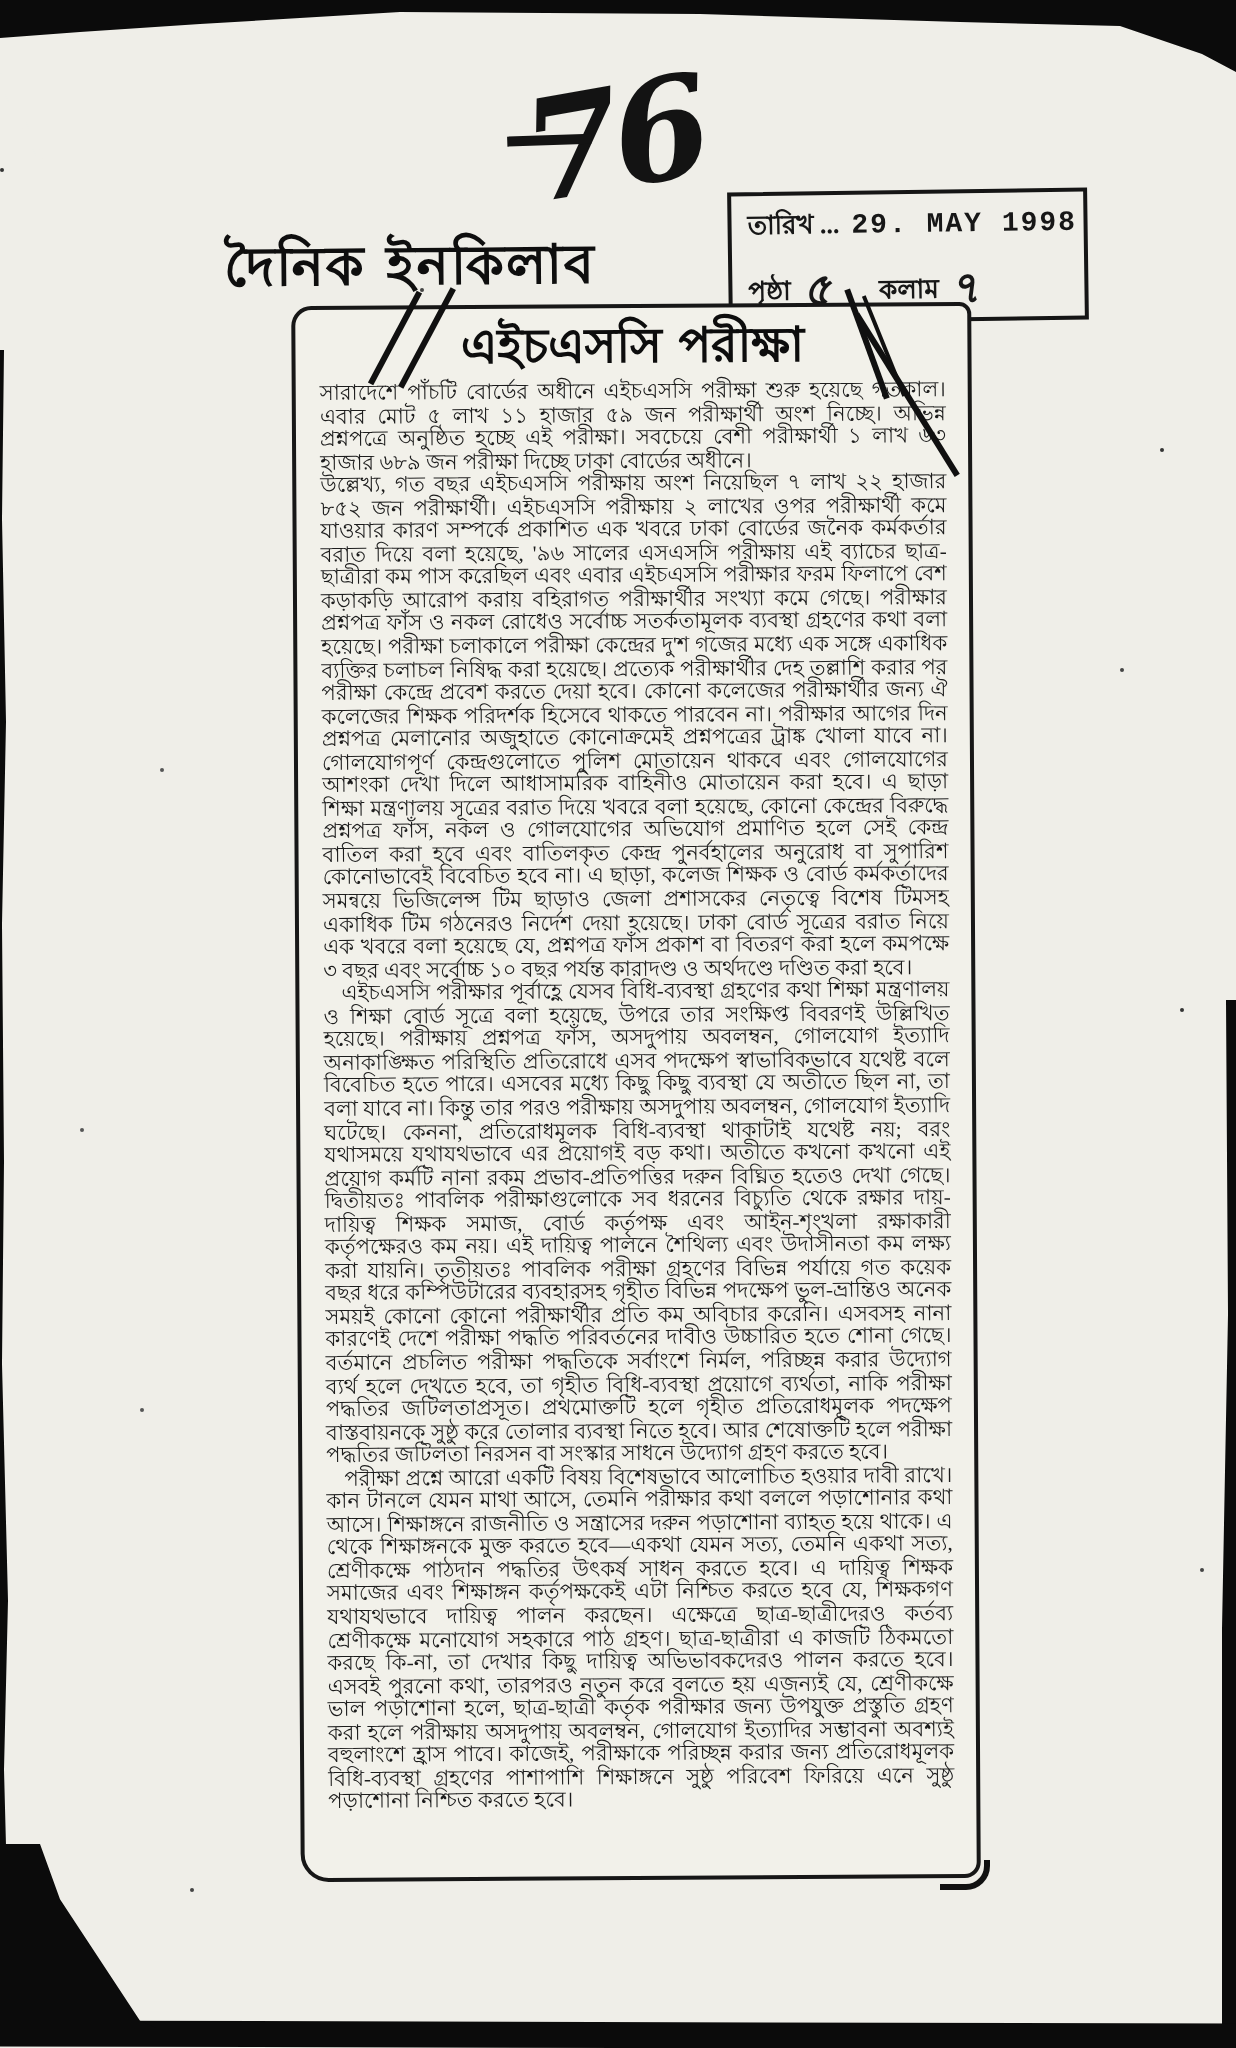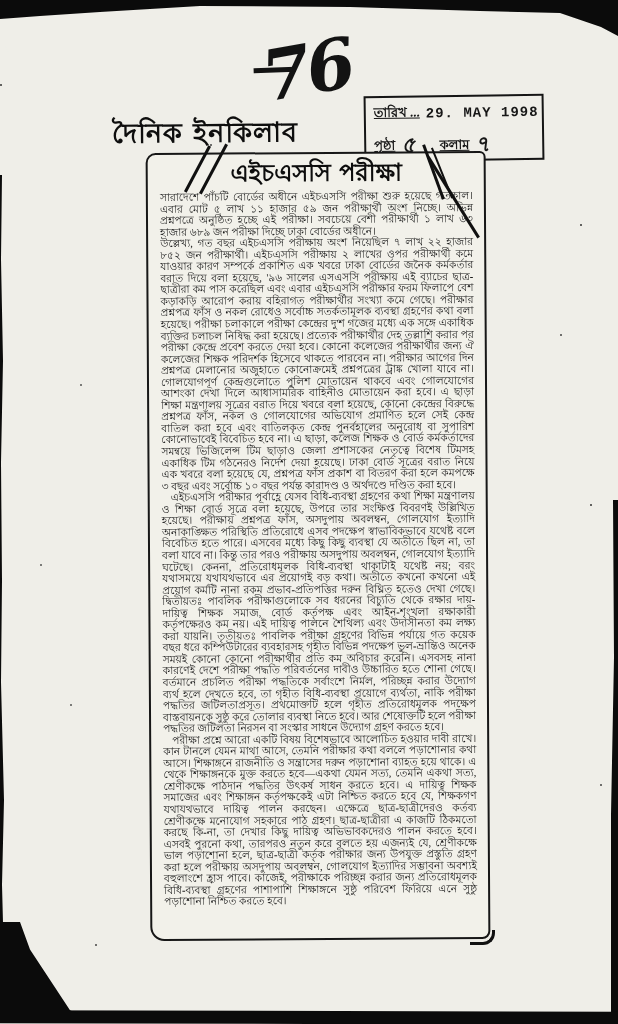--- a/index.html
+++ b/index.html
@@ -33,21 +33,21 @@
   .handnum{position:absolute;left:262px;top:28px;
     font-family:"DejaVu Serif",serif;font-style:italic;font-weight:bold;
     font-size:70px;color:#131313;transform:rotate(-10deg);letter-spacing:-4px;}
   .handnum .strike{position:absolute;left:-8px;top:34px;width:42px;height:5px;
     background:#131313;transform:rotate(8deg);}
   
   .stamp{position:absolute;left:364px;top:95px;width:180px;height:66px;
     border:2px solid #151515;transform:rotate(-.8deg);
     padding:5px 8px 0 8px;box-sizing:border-box;background:transparent;color:#171717;}
   .stamp .row{display:flex;align-items:center;gap:6px;white-space:nowrap;}
-  .stamp .lbl{font-size:13px;font-weight:bold;text-decoration:underline;}
+  .stamp .lbl{font-size:13px;font-weight:bold;}
   .stamp .date{font-family:"Liberation Mono","DejaVu Sans Mono",monospace;
     font-weight:bold;font-size:14px;letter-spacing:1px;}
   .stamp .hand{font-family:"DejaVu Serif",serif;font-style:italic;font-weight:bold;
     font-size:22px;transform:rotate(-6deg);}
   .stamp .row2{margin-top:4px;}
   
   .clip{position:absolute;left:148px;top:152px;width:340px;height:788px;
     border:2.5px solid #171717;border-radius:10px 6px 8px 14px;
     transform:rotate(-.35deg);background:#f2f1ea;
     box-sizing:border-box;padding:4px 11px 6px 12px;overflow:hidden;color:#181818;}

